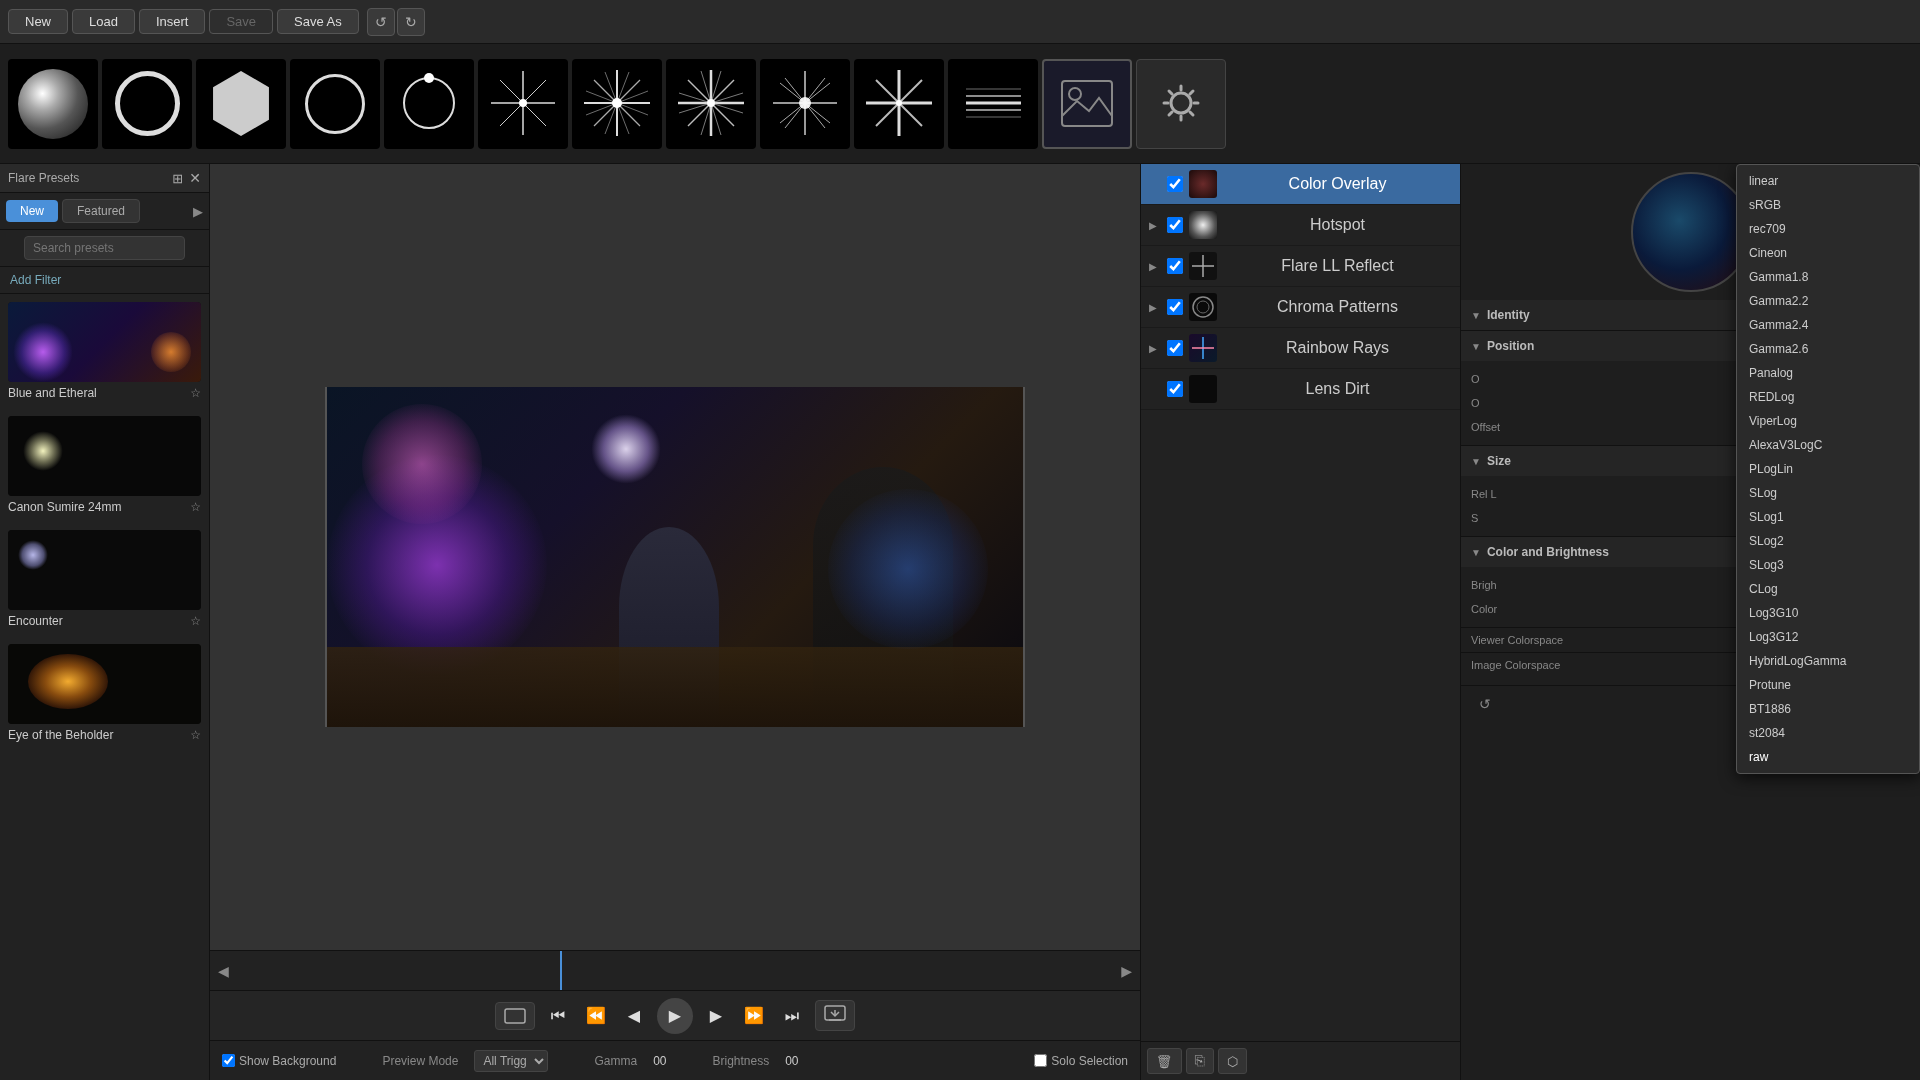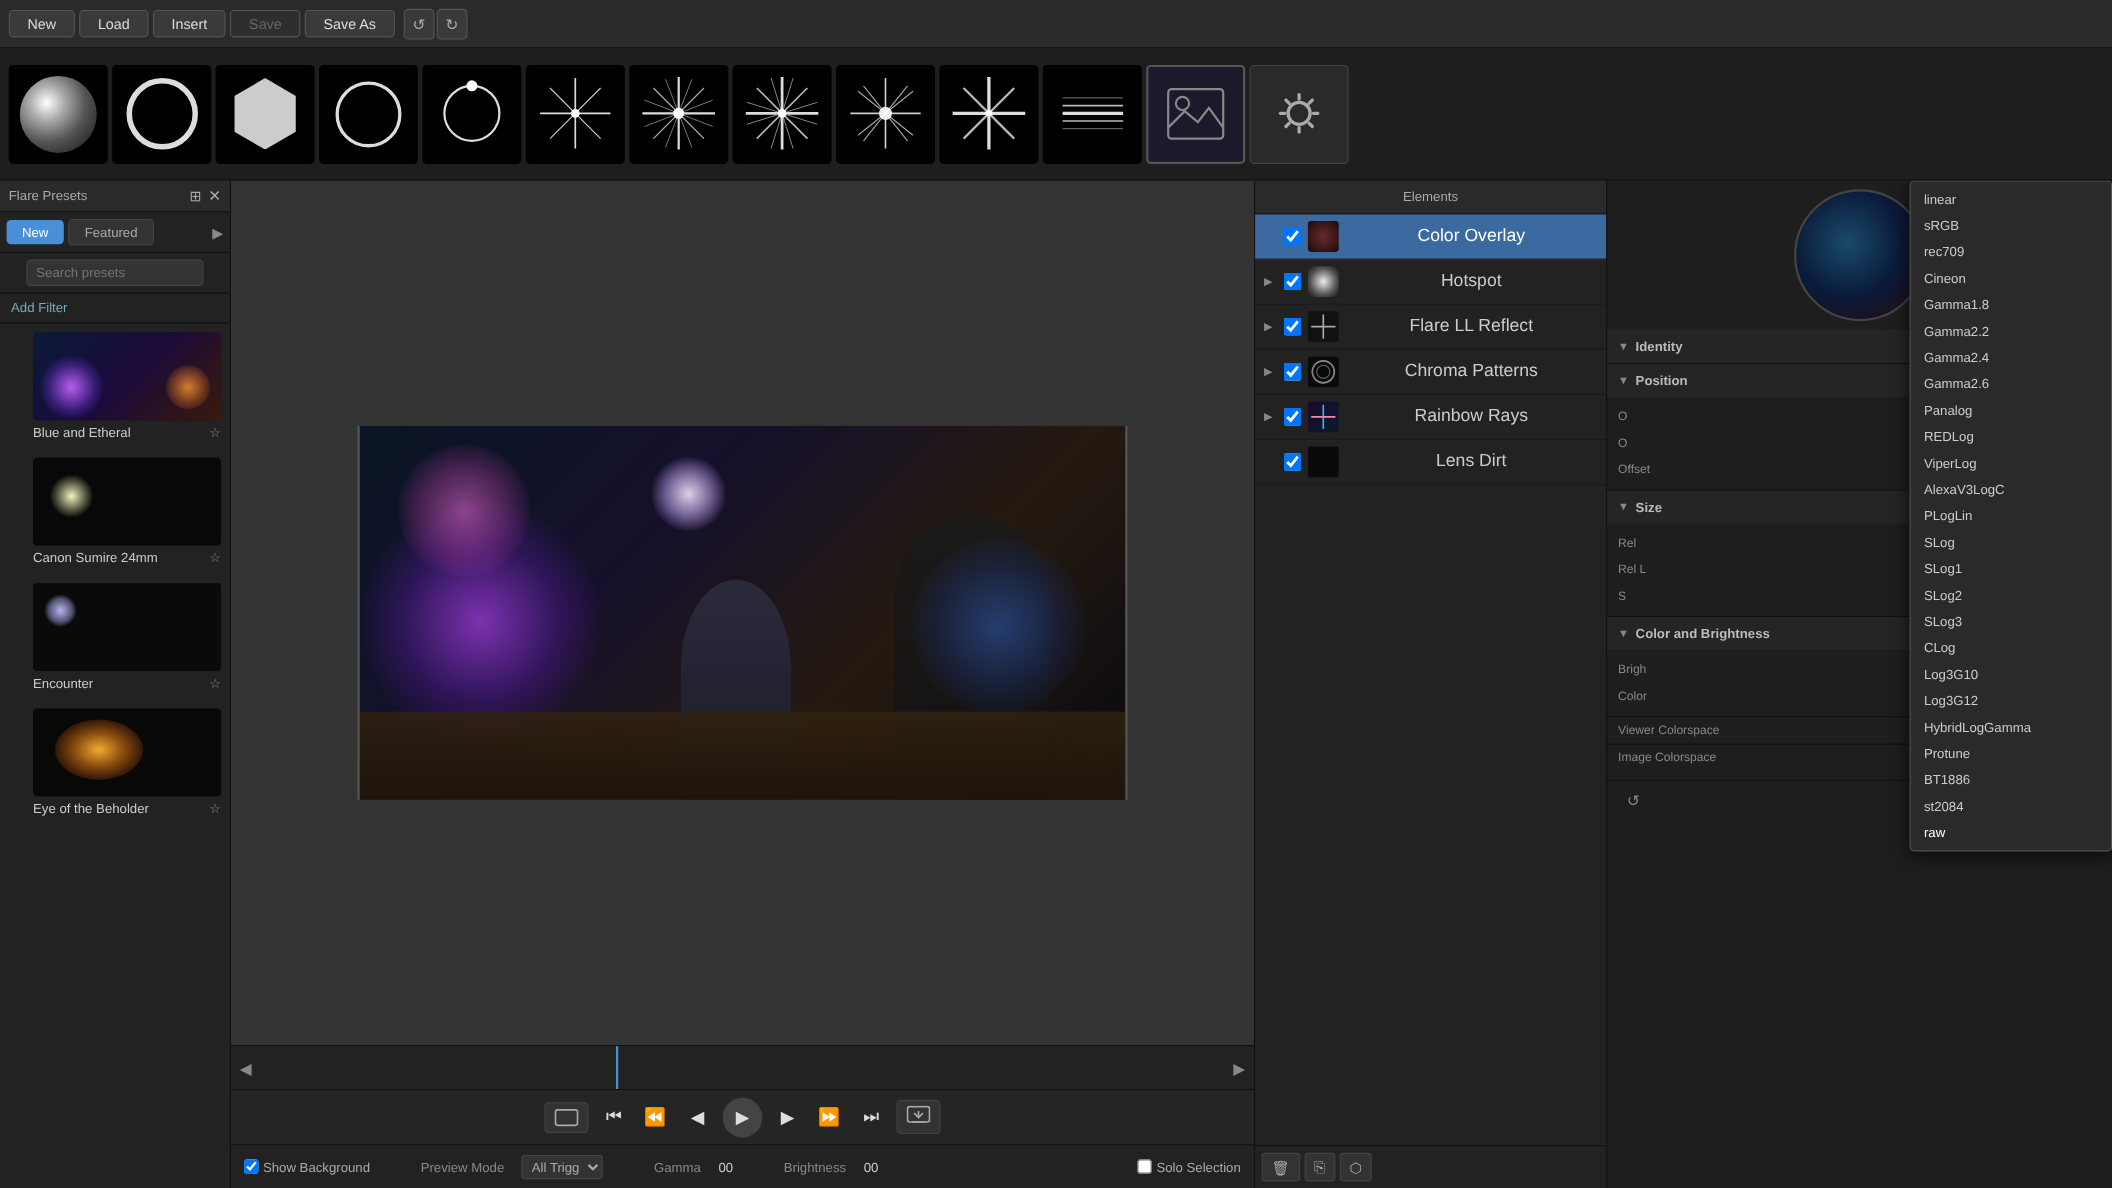--- a/index.html
+++ b/index.html
@@ -159,21 +159,20 @@
       padding: 6px 10px;
       color: #7ab;
       cursor: pointer;
       font-size: 12px;
       border-bottom: 1px solid #111;
     }
     .presets-list {
       flex: 1;
       overflow-y: auto;
       padding: 8px;
-      margin-left: 22px;
     }
     .preset-item {
       margin-bottom: 16px;
       cursor: pointer;
     }
     .preset-thumbnail {
       width: 100%;
       height: 80px;
       border-radius: 4px;
       overflow: hidden;
@@ -826,21 +825,20 @@
       <div style="margin-left:auto;">
         <label class="checkbox-label">
           <input type="checkbox" style="">
           <span>Solo Selection</span>
         </label>
       </div>
     </div>
   </div>
 
   <div class="right-panel">
-    <div class="elements-header">Elements</div>
 
     <div class="element-row selected">
       <span class="element-arrow"></span>
       <input type="checkbox" class="element-checkbox" checked="" style="">
       <div class="element-thumb" style="background:radial-gradient(circle,#6a2a2a 0%,#1a0a0a 100%);">
       </div>
       <span class="element-name">Color Overlay</span>
     </div>
 
     <div class="element-row">
@@ -937,24 +935,20 @@
         </div>
       </div>
     </div>
 
     <div class="prop-section">
       <div class="prop-section-header">
         <span class="prop-section-arrow">▼</span>
         <span class="prop-section-title">Size</span>
       </div>
       <div class="prop-section-content">
-        <div class="prop-row">
-          <span class="prop-label">Rel</span>
-          <input class="prop-input" value="" style="">
-        </div>
         <div class="prop-row">
           <span class="prop-label">Rel L</span>
           <input class="prop-input" value="" style="">
         </div>
         <div class="prop-row">
           <span class="prop-label">S</span>
           <input class="prop-input" value="" style="">
         </div>
       </div>
     </div>

